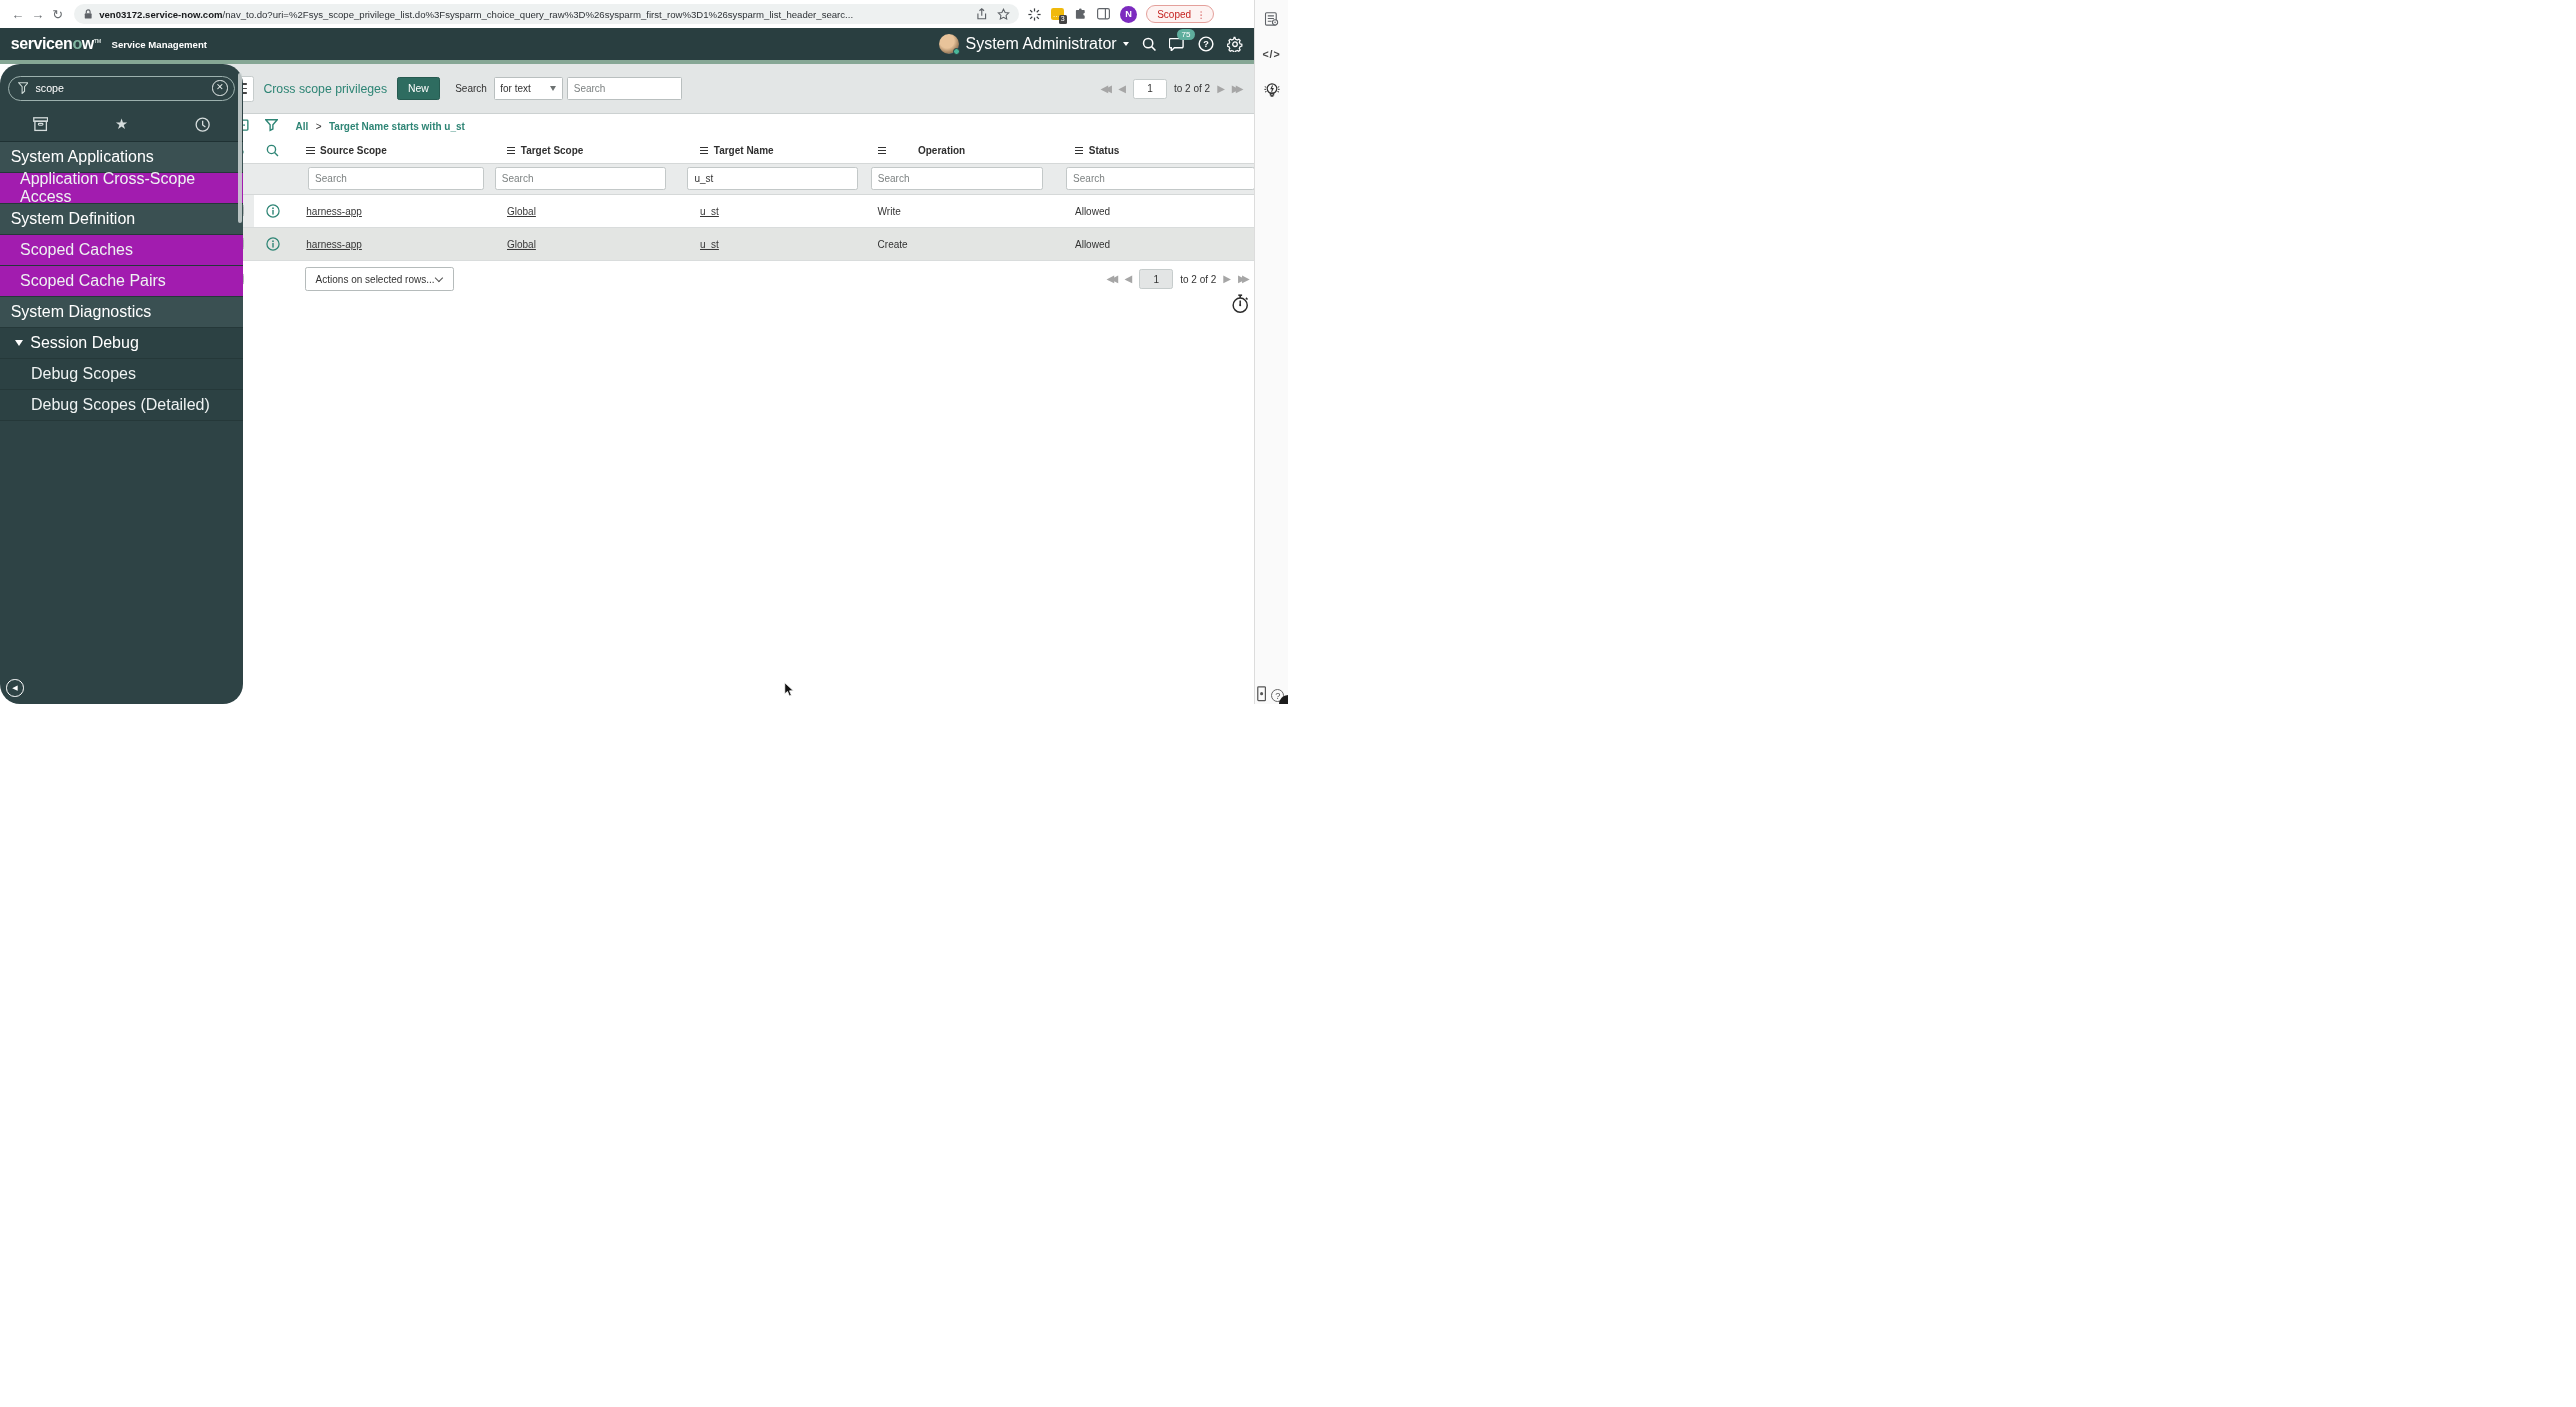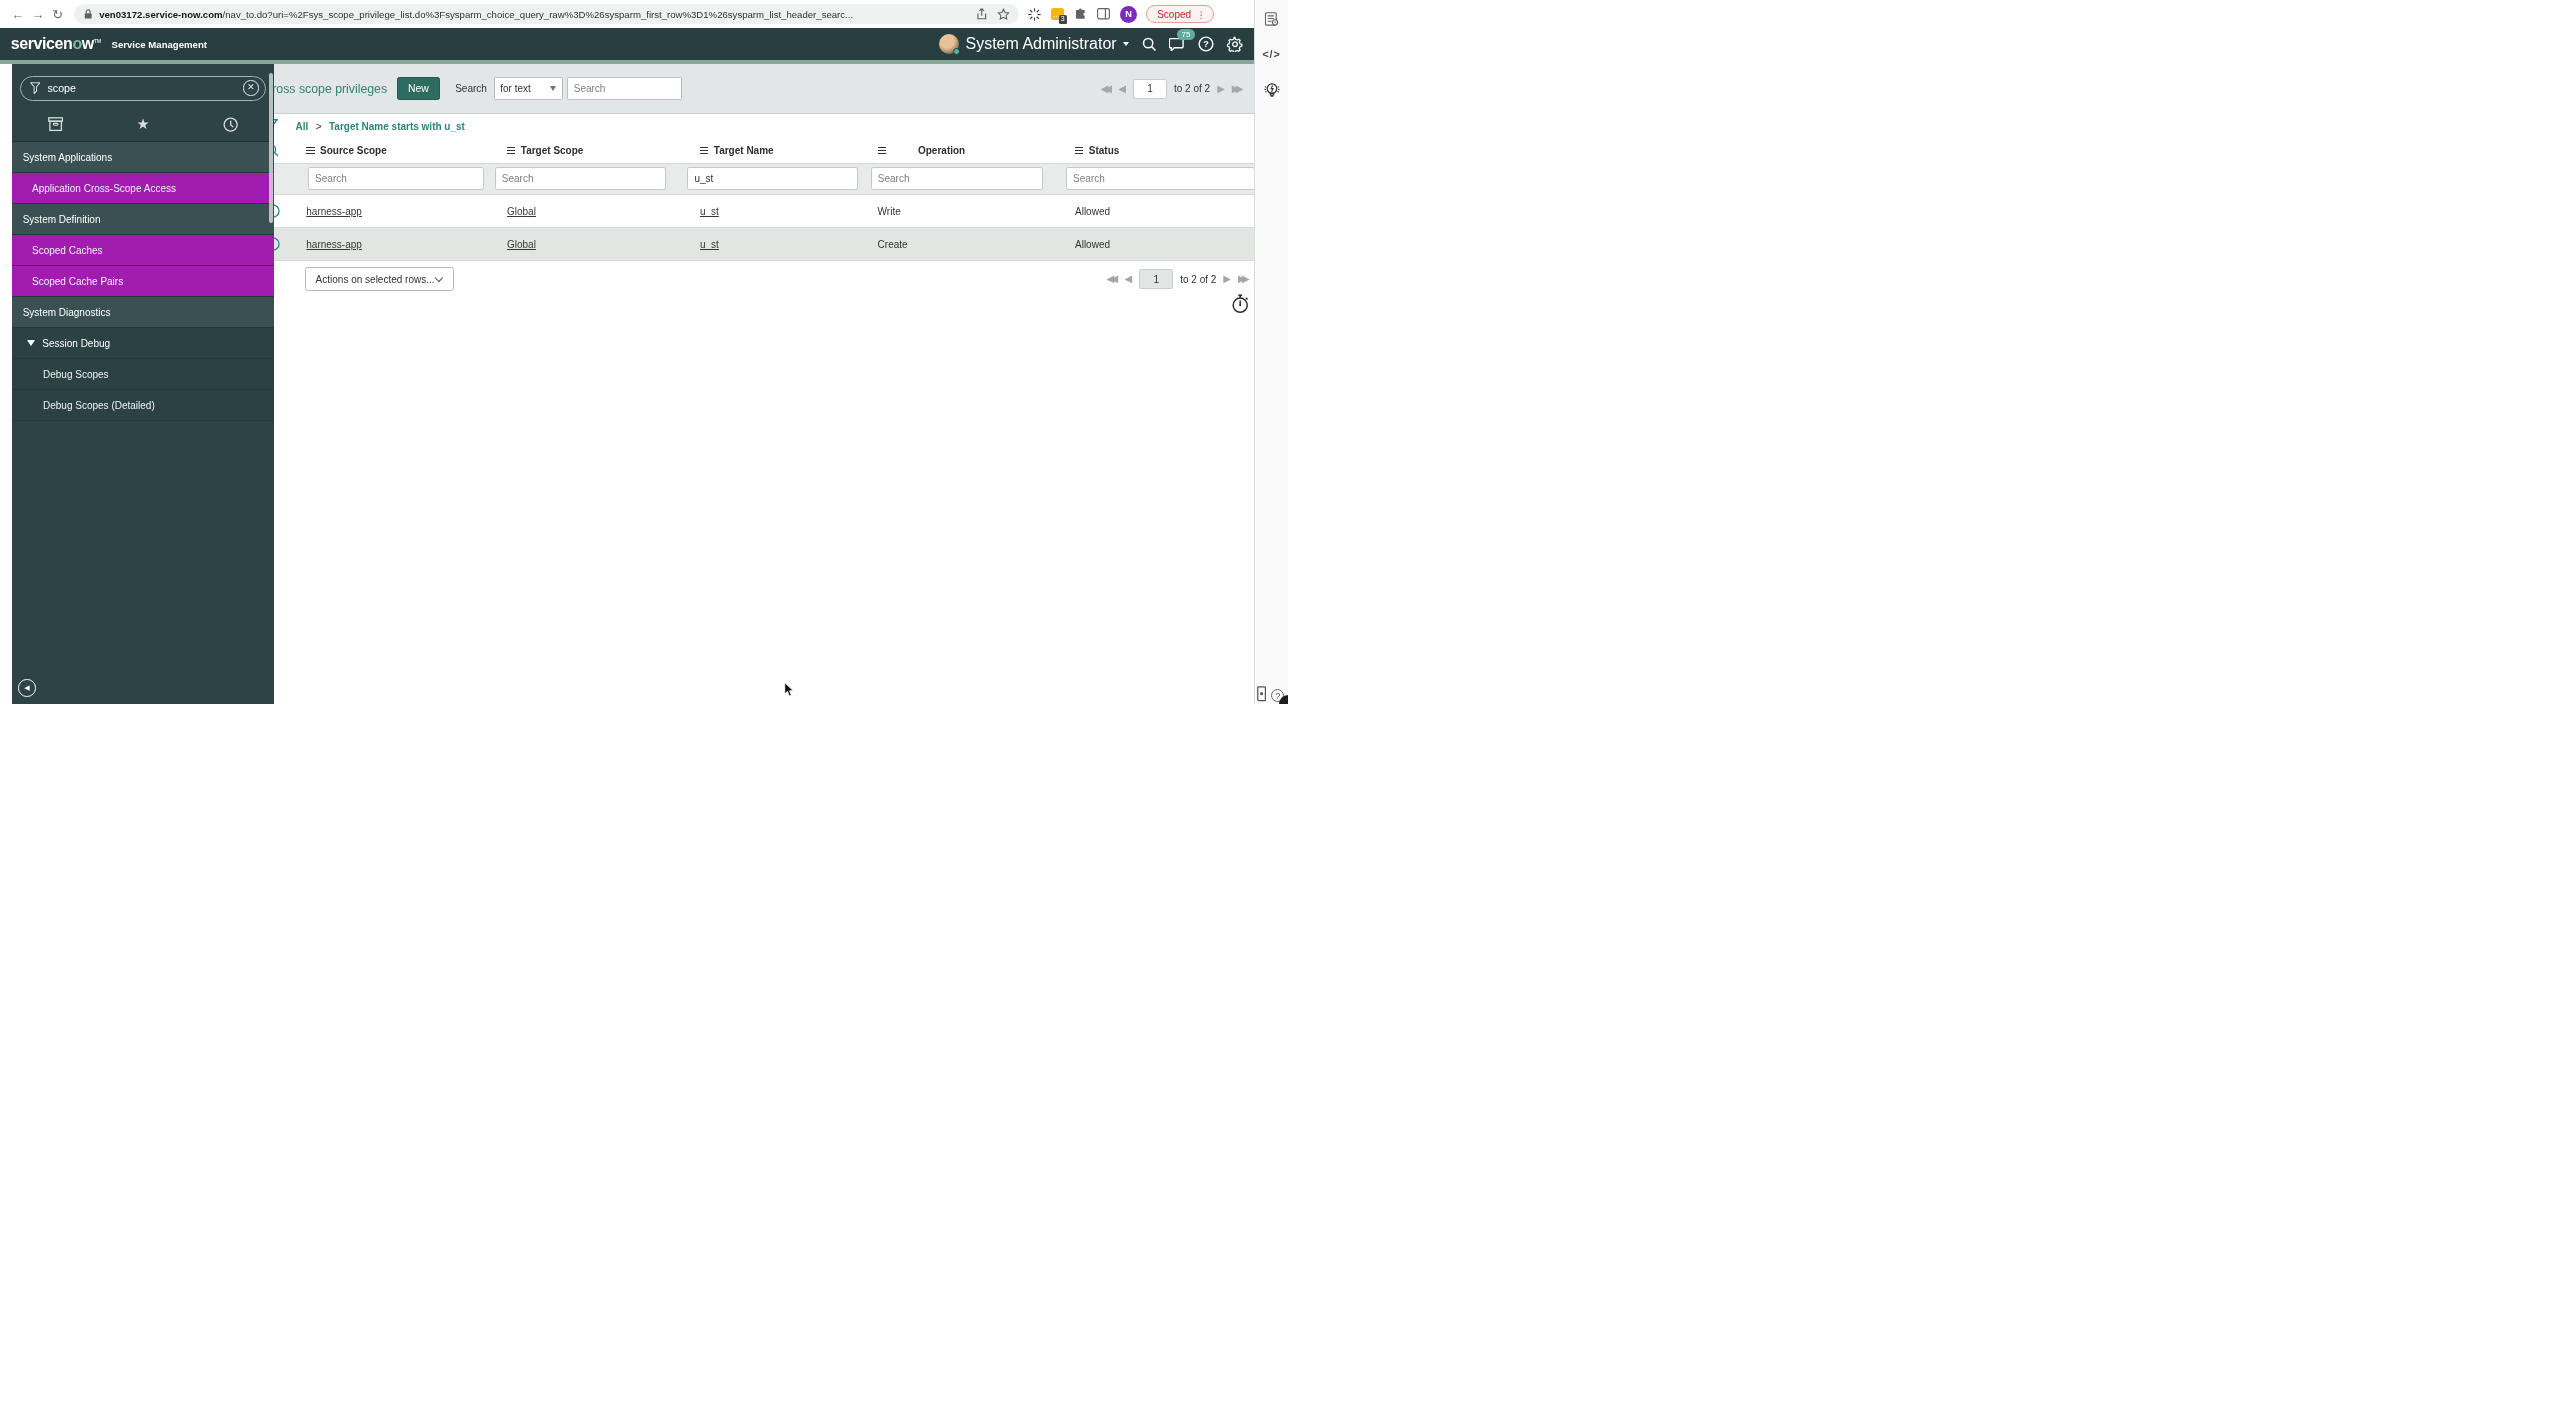--- a/index.html
+++ b/index.html
@@ -35,29 +35,29 @@
   .hdr-avatar .dot { position:absolute; right:-0.8px; bottom:-0.8px; width:7px; height:7px; background:#49b89a; border-radius:50%; border:0.8px solid #293e40; }
   .hdr-name { color:#fff; font-size:16px; }
   .caret-down { width:0; height:0; border:3.8px solid transparent; border-top:4.6px solid #fff; margin-top:3.1px; }
   .hdr-ic { position:relative; cursor:pointer; }
   .badge-75 { position:absolute; left:7.7px; top:-7.7px; background:#5fae9d; color:#fff; font-size:8px; border-radius:7px; padding:0.8px 4.6px; }
 
   
   .accent-line { position:absolute; left:0; top:60px; width:1254px; height:3.8px; background:#86a795; z-index:2; }
 
   
-  .sidebar { position:absolute; left:12px; top:64px; width:262px; bottom:0; background:#2e4345; z-index:1; }
+  .sidebar { position:absolute; left:0; top:64px; width:243px; bottom:0; background:#2e4345; z-index:1;border-radius:20px; }
   .side-search { margin:11.5px 8.4px 0 8.4px; height:25px; border:0.8px solid #9db1ae; border-radius:13px; display:flex; align-items:center; padding:0 6.1px 0 8.4px; }
   .side-search input { flex:1; background:transparent; border:0; outline:none; color:#fff; font-size:10.7px; font-family:"Liberation Sans",sans-serif; margin-left:7px; }
   .clear-btn { width:15.3px; height:15.3px; border:1.2px solid #e8eeec; border-radius:50%; color:#e8eeec; font-size:9.2px; line-height:13px; text-align:center; cursor:pointer; flex:none; }
   .side-tabs { height:34px; margin-top:7.7px; display:flex; align-items:center; justify-content:space-around; border-bottom:1.5px solid #1f3133; }
   .side-tabs .tab { width:46px; display:flex; justify-content:center; cursor:pointer; color:#d6dddd; }
   .side-tabs .star-ch { font-size:14.6px; color:#d6dddd; line-height:14.6px; }
   .nav { }
-  .nav-row { height:31px; display:flex; align-items:center; font-size:10px; border-bottom:0.8px solid #253839; cursor:pointer; }
+  .nav-row { height:31px; display:flex; align-items:center; font-size:16px; border-bottom:0.8px solid #253839; cursor:pointer; }
   .nav-app { background:#3a5052; color:#fff; padding-left:10.7px; }
   .nav-mod { background:#a21caf; color:#eef2f2; padding-left:20px; }
   .nav-exp { background:#2c4143; color:#fff; padding-left:15.3px; }
   .nav-sub { background:#2c4143; color:#eef2f2; padding-left:31px; }
   .nav-exp .tri { width:0; height:0; border:4.6px solid transparent; border-top:6.1px solid #fff; margin:4.6px 7px 0 0; }
   .side-scroll { position:absolute; right:1.5px; top:9.2px; width:3.8px; height:150px; background:#cfd6d6; border-radius:2.3px; opacity:.85; }
   .collapse-btn { position:absolute; left:6.1px; bottom:7px; width:17.6px; height:17.6px; border:1.9px solid #fff; border-radius:50%; color:#fff; font-size:7px; display:flex; align-items:center; justify-content:center; cursor:pointer; }
 
   
   .main { position:absolute; left:219px; top:64px; width:1036px; bottom:0; background:#fff; }

